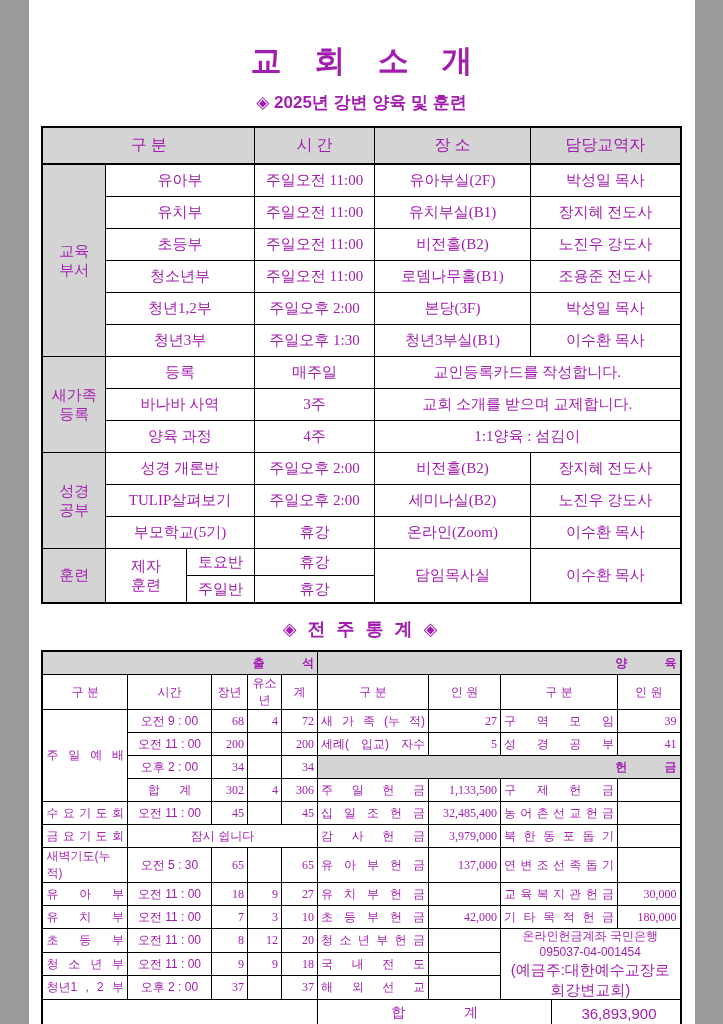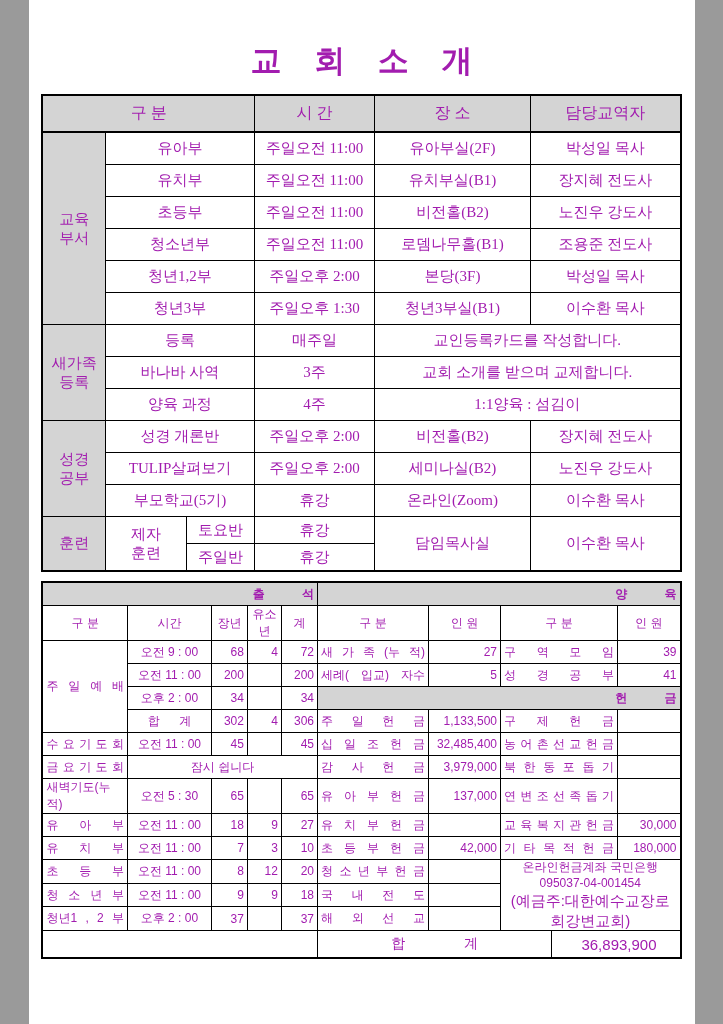--- a/index.html
+++ b/index.html
@@ -24,37 +24,38 @@
   .grp{line-height:1.25;font-family:Liberation Serif, serif;}
 
   
   .stats{width:638px;margin-top:9px;border:2px solid #000;
          font-family:"Liberation Sans","DejaVu Sans",sans-serif;font-size:12px;}
   .stats td{border:1px solid #000;height:22px;padding:0 3px;}
   .sec{background:#d4d4d4;text-align:right;font-weight:bold;word-spacing:34px;}
   .hd{text-align:center;}
   .div-l{border-left:2px solid #000;}
   .dist{text-align:justify;text-align-last:justify;}
-  .num{text-align:right;}
+  .num{text-align:right;font-family:Liberation Serif, serif;}
   .ctr{text-align:center;}
   .gap{word-spacing:16px;}
   .acct{text-align:center;line-height:1.3;padding:2px 1px;border-radius:12px;}
   .acct .l3{font-size:15px;}
   .stats tr.total-row td{height:26px;padding:0;}
   .tflex{display:flex;height:100%;align-items:stretch;}
   .tl{width:64.5%;border-right:1px solid #000;display:flex;align-items:center;justify-content:center;
       font-size:14px;word-spacing:55px;}
   .tv{flex:1;display:flex;align-items:center;justify-content:flex-end;font-size:15px;padding-right:23px;}
 </style>
 </head>
 <body>
 
 <div class="page">
 
   <div class="title">교 회 소 개</div>
+  <div class="subtitle">◈ 2025년 강변 양육 및 훈련</div>
 
   <table class="intro">
     <colgroup>
         <col style="width:63px">
         <col style="width:81px">
         <col style="width:68px">
         <col style="width:120px">
         <col style="width:156px">
         <col style="width:150px">
       </colgroup>
@@ -167,20 +168,21 @@
         <td rowspan="2">담임목사실</td>
         <td rowspan="2">이수환 목사</td>
       </tr>
       <tr class="t-row">
         <td>주일반</td>
         <td>휴강</td>
       </tr>
     </tbody>
   </table>
 
+  <div class="stats-title">◈ 전 주 통 계 ◈</div>
 
   <table class="stats">
     <colgroup>
         <col style="width:85px">
         <col style="width:84px">
         <col style="width:36px">
         <col style="width:34px">
         <col style="width:36px">
         <col style="width:111px">
         <col style="width:72px">

